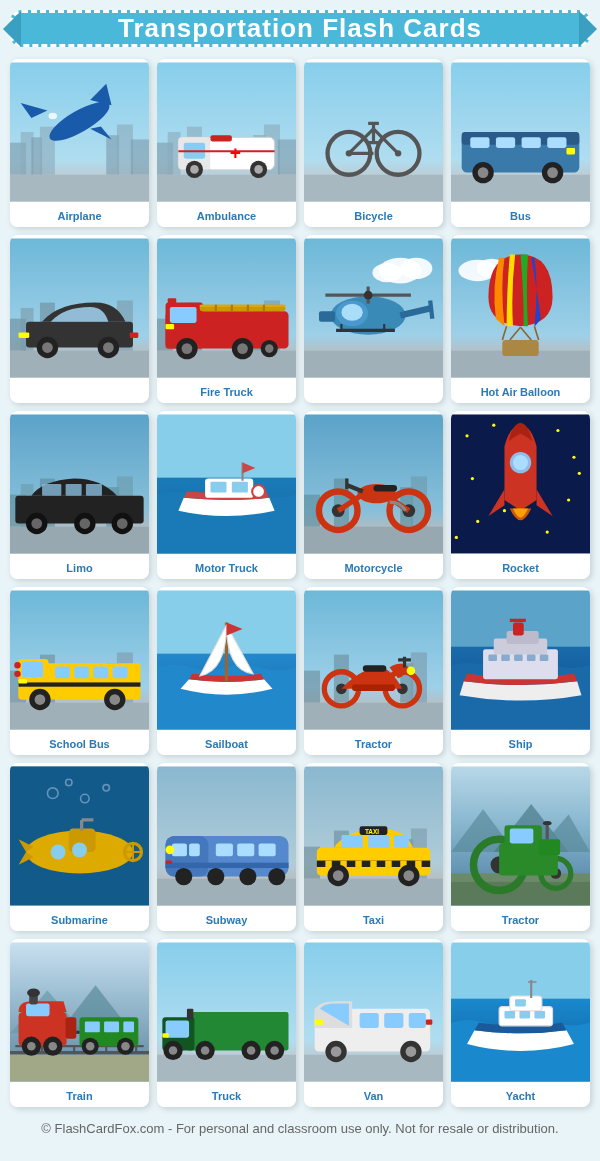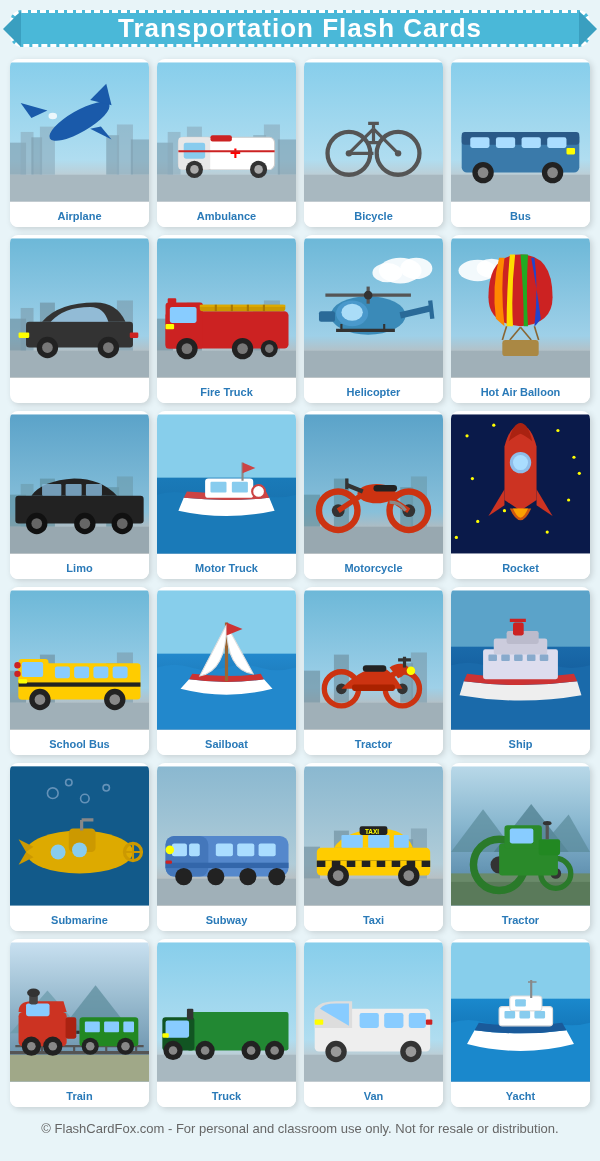--- a/index.html
+++ b/index.html
@@ -343,21 +343,20 @@
           <line x1="60" y1="45" x2="60" y2="61" stroke="#555" stroke-width="3"></line>
           <circle cx="60" cy="53" r="4" fill="#333"></circle>
 
           <line x1="30" y1="86" x2="85" y2="86" stroke="#333" stroke-width="3"></line>
           <line x1="35" y1="80" x2="35" y2="86" stroke="#333" stroke-width="2"></line>
           <line x1="75" y1="80" x2="75" y2="86" stroke="#333" stroke-width="2"></line>
 
           <ellipse cx="45" cy="69" rx="10" ry="8" fill="#aaddf8"></ellipse>
         </svg>
       </div>
-      <div class="card-label">Helicopter</div>
     </div>
 
     <div class="card">
       <div class="card-img-container">
         <svg viewBox="0 0 130 130" xmlns="http://www.w3.org/2000/svg">
           <defs>
               <linearGradient id="sky8" x1="0" y1="0" x2="0" y2="1">
                 <stop offset="0%" stop-color="#6db8d8"></stop>
                 <stop offset="70%" stop-color="#9ed0e8"></stop>
                 <stop offset="85%" stop-color="#bbb"></stop>

